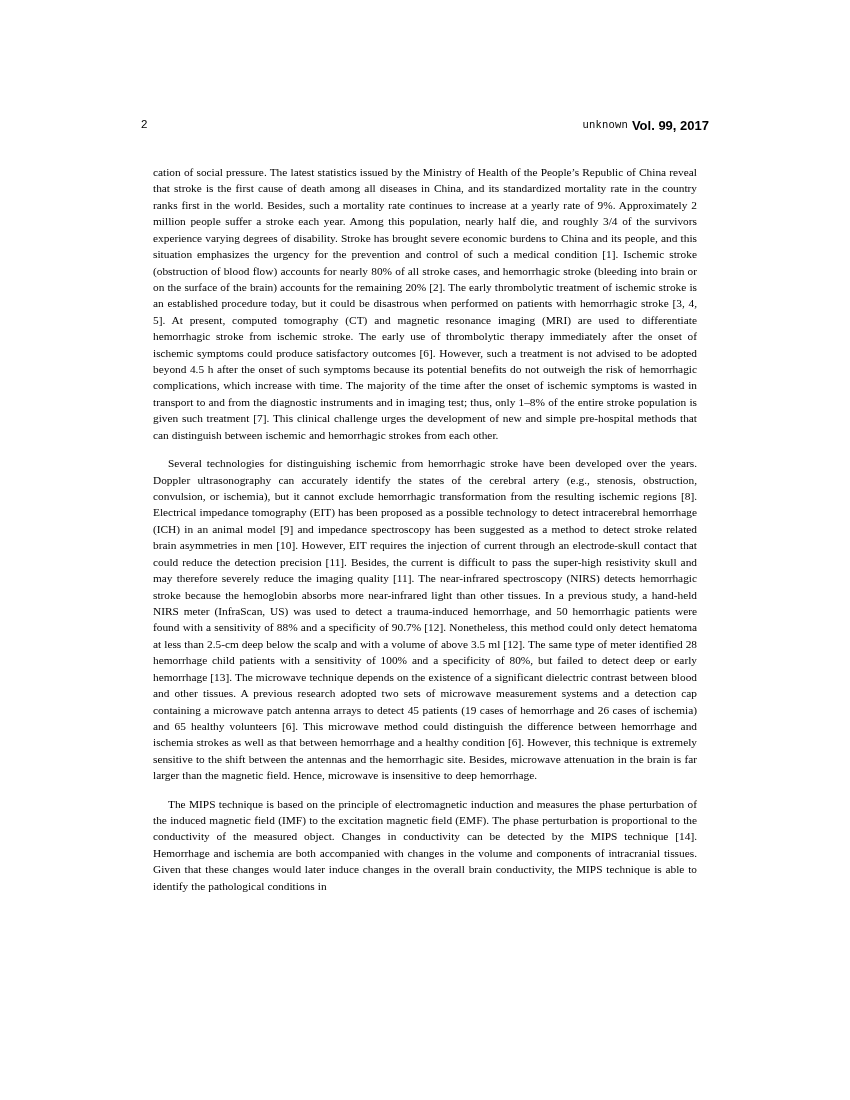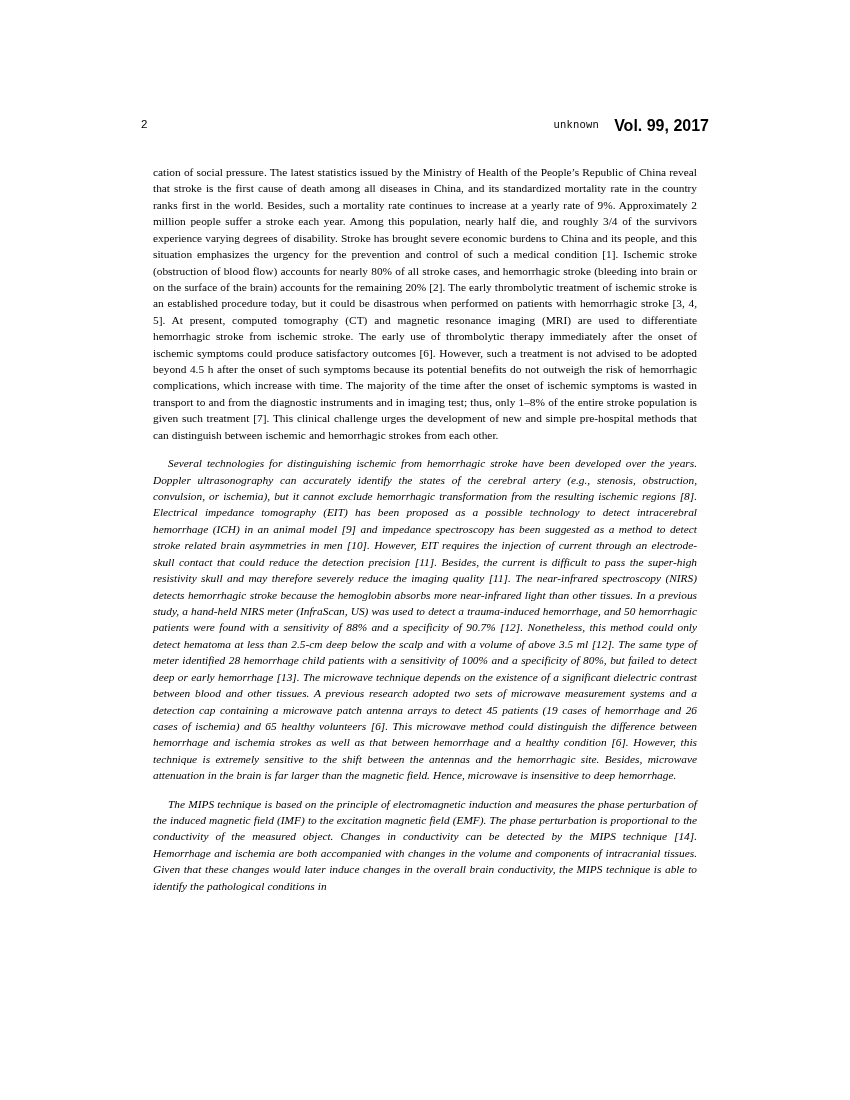--- a/index.html
+++ b/index.html
@@ -50,24 +50,24 @@
     white-space: pre;
   }
   .journal-name {
     font-family: "Liberation Mono", "DejaVu Sans Mono", monospace;
     font-size: 10.5px;
     line-height: 13px;
     letter-spacing: 0.2px;
   }
   .vol-info {
     font-family: "Liberation Sans", "DejaVu Sans", sans-serif;
-    font-size: 16px;
+    font-size: 13px;
     font-weight: bold;
     line-height: 13px;
-    margin-left: 15px;
+    margin-left: 4px;
   }
 
   
   .column {
     position: absolute;
     left: 141px;
     top: 152px;
     width: 568px;
   }
   p.body-par {
@@ -75,21 +75,20 @@
     font-size: 11.35px;
     line-height: 16.42px;
     text-align: justify;
     text-justify: inter-word;
     hyphens: none;
     -webkit-hyphens: none;
     word-spacing: 0.02em;
   }
   p.body-par.indent {
     text-indent: 15px;
-    font-style: italic;
   }
 
   
   .footer {
     position: absolute;
     left: 141px;
     top: 990px;
     width: 568px;
     text-align: right;
     font-size: 11px;

